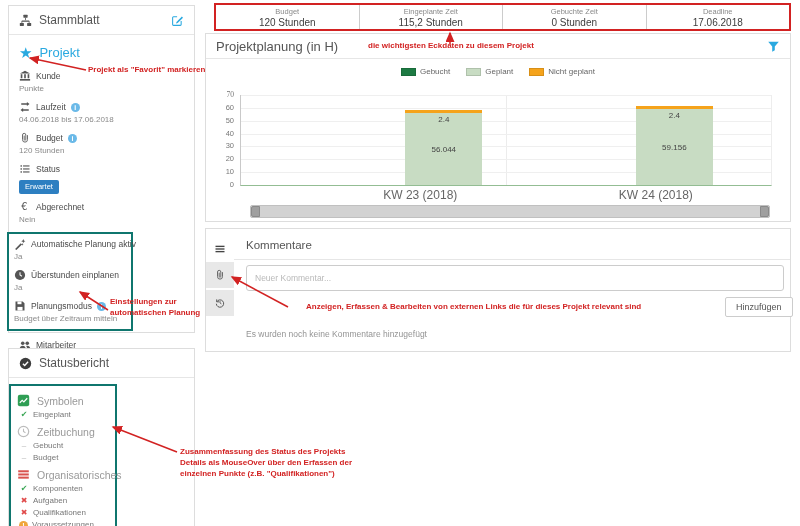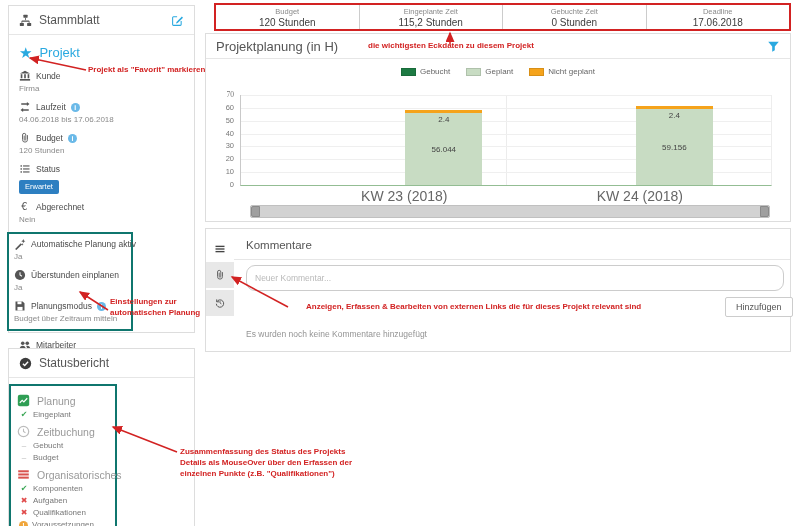--- a/index.html
+++ b/index.html
@@ -60,32 +60,32 @@
   .yaxis{position:absolute;left:8px;top:36px;width:22px;height:90px;}
   .ytick{position:absolute;right:2px;font-size:7.5px;color:#777;line-height:8px;width:20px;text-align:right;}
   .plot{position:absolute;left:34px;top:36px;width:530px;height:90px;
         border-left:1px solid #c9c9c9;border-right:1px solid #ededed;border-bottom:1px solid #93bd93;}
   .gridline{position:absolute;left:0;right:0;height:1px;background:#efefef;}
   .vline{position:absolute;top:0;bottom:0;width:1px;background:#ececec;left:50%;}
   .bar{position:absolute;bottom:0;width:77px;}
   .seg{position:absolute;left:0;right:0;}
   .seg-label{position:absolute;left:0;right:0;text-align:center;font-size:8px;color:#444;line-height:9px;}
   .xlabels{position:absolute;left:34px;top:129px;width:530px;height:10px;}
-  .xtick{position:absolute;transform:translateX(-50%);font-size:14px;color:#666;white-space:nowrap;}
+  .xtick{position:absolute;transform:translateX(-50%);font-size:12px;color:#666;white-space:nowrap;margin-left:16px;}
   .slider{position:absolute;left:44px;top:146px;width:520px;height:13px;background:#d2d2d2;
           border:1px solid #c0c0c0;border-radius:2px;box-sizing:border-box;cursor:pointer;}
   .handle{position:absolute;top:0;bottom:0;width:9px;background:#9f9f9f;border:1px solid #8a8a8a;box-sizing:border-box;}
   .handle.left{left:0;border-radius:2px 0 0 2px;} .handle.right{right:0;border-radius:0 2px 2px 0;}
   
   #comments{left:205px;top:228px;width:586px;height:124px;}
   .strip-tab{position:absolute;left:0;width:28px;height:26px;display:flex;align-items:center;justify-content:center;cursor:pointer;}
   .strip-tab.gray{background:#e8e8e8;}
   .c-title{position:absolute;left:40px;top:10px;font-size:11.5px;color:#555;}
   .c-divider{position:absolute;left:28px;right:0;top:30px;border-bottom:1px solid #e6e6e6;}
-  .c-input{position:absolute;left:40px;top:36px;width:538px;height:26px;border:1px solid #ccc;border-radius:9px;
+  .c-input{position:absolute;left:40px;top:36px;width:538px;height:26px;border:1px solid #ccc;border-radius:3px;
            box-sizing:border-box;padding:0 8px;font-size:8.5px;color:#555;font-family:inherit;outline:none;}
   .c-input::placeholder{color:#b9b9b9;}
   .c-btn{position:absolute;left:519px;top:68px;background:#fff;border:1px solid #ccc;border-radius:2px;
          font-size:9px;color:#555;padding:4px 10px;font-family:inherit;cursor:pointer;}
   .c-empty{position:absolute;left:40px;top:100px;font-size:8.5px;color:#949494;}
   
   .ann{position:absolute;color:#d22222;font-weight:bold;font-size:8px;line-height:11px;white-space:pre-line;z-index:30;}
   .nowrap{white-space:nowrap;}
   #arrows{position:absolute;left:0;top:0;width:800px;height:526px;pointer-events:none;z-index:29;}
 </style>
@@ -127,21 +127,21 @@
                 <svg viewBox="0 0 16 16" fill="#555">
                   <path d="M8 1 1.2 4.6h13.6z"></path>
                   <rect x="2.3" y="5.6" width="2.2" height="5.4"></rect>
                   <rect x="6.9" y="5.6" width="2.2" height="5.4"></rect>
                   <rect x="11.5" y="5.6" width="2.2" height="5.4"></rect>
                   <rect x="1.2" y="12" width="13.6" height="2.2"></rect>
                 </svg>
               </span>
               <span>Kunde</span>
             </div>
-            <div class="f-value">Firma</div>
+            <div class="f-value">Punkte</div>
           </div>
           <div class="field">
             <div class="f-label">
               <span class="ic">
                 <svg viewBox="0 0 16 16" fill="#555">
                   <path d="M10.5 1.2 14 3.9l-3.5 2.7V4.9H3v-2h7.5zM5.5 9.4v1.7H13v2H5.5v1.7L2 12.1z"></path>
                 </svg>
               </span>
               <span>Laufzeit</span>
               <span class="info">i</span>
@@ -272,21 +272,21 @@
     <div class="card-body">
       <div id="statusbox" class="red-box-flow">
           <div>
             <div class="g-head">
               <span class="ic big">
                 <svg viewBox="0 0 16 16">
                   <rect x="1" y="1" width="14" height="14" rx="2.5" fill="#2f9e54"></rect>
                   <path d="M3.4 10.8l3-3 2 2 4.2-4.6" stroke="#fff" stroke-width="1.5" fill="none"></path>
                 </svg>
               </span>
-              <span>Planung</span>
+              <span>Symbolen</span>
             </div>
             <div class="g-item">
               <span class="st st-ok">✔</span>
               <span>Eingeplant</span>
             </div>
           </div>
           <div>
             <div class="g-head">
               <span class="ic big">
                 <svg viewBox="0 0 16 16">

